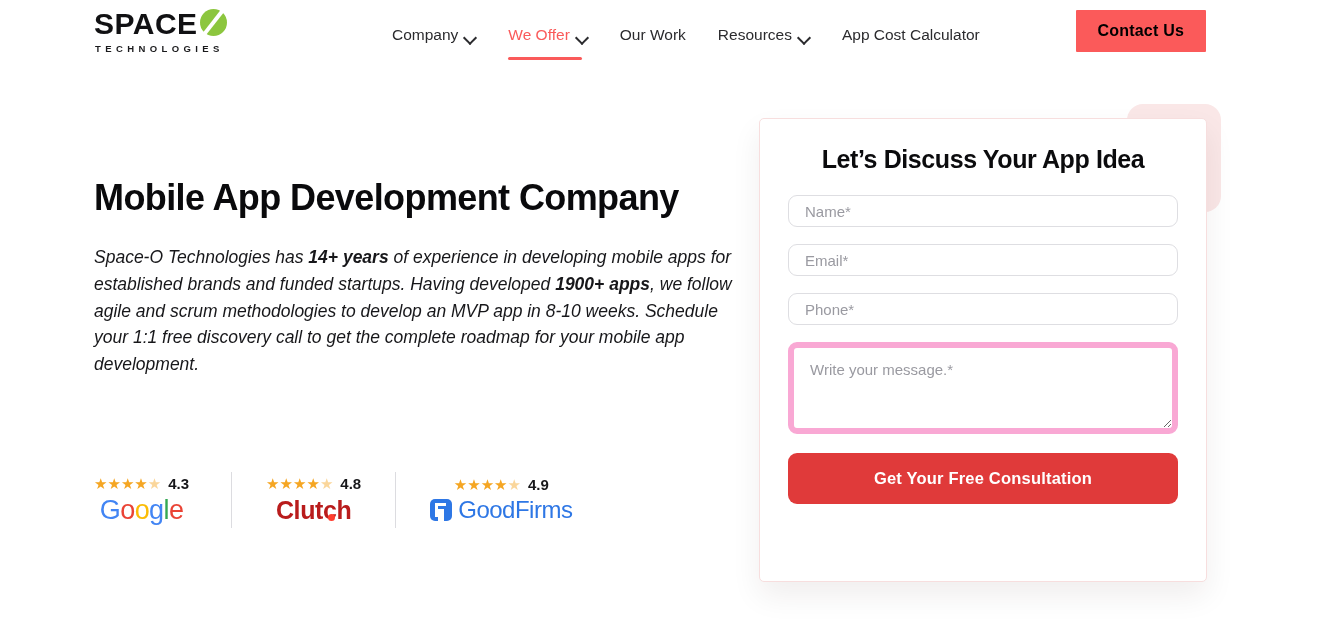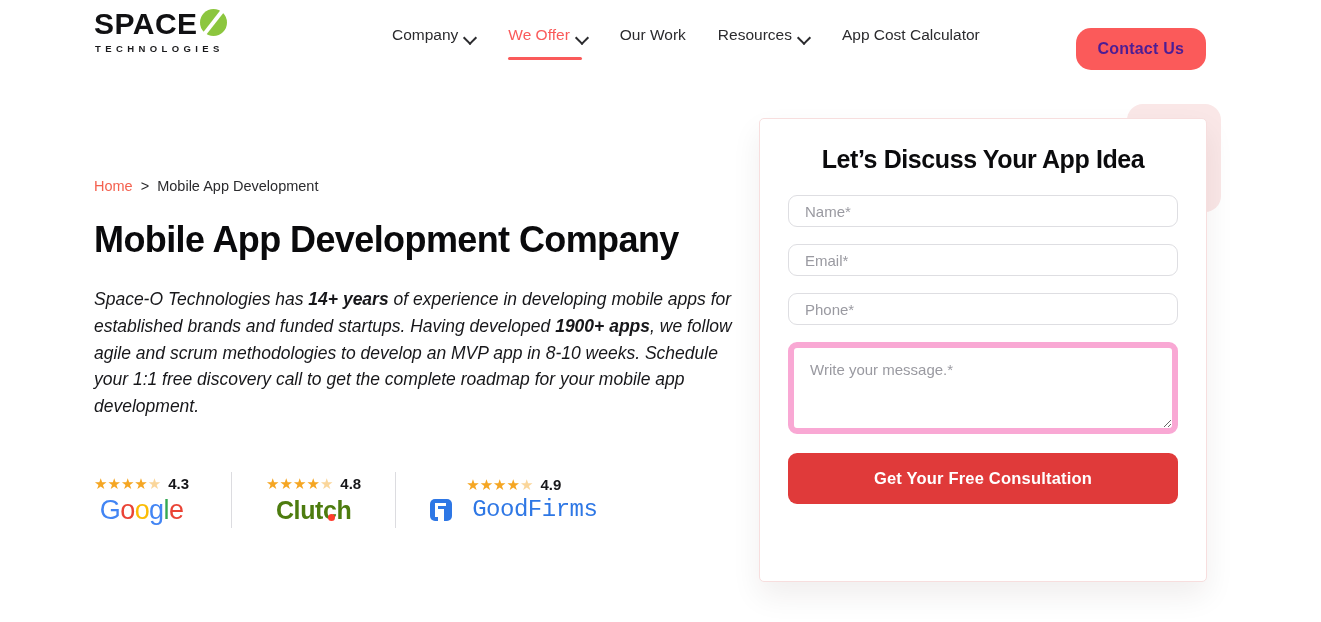--- a/index.html
+++ b/index.html
@@ -114,29 +114,29 @@
     right: 22px;
     bottom: 6px;
     height: 3px;
     background: #fa5a5a;
     border-radius: 2px;
   }
 
   .contact-btn {
     position: absolute;
     right: 115px;
-    top: 28px;
+    top: 10px;
     height: 42px;
     padding: 0 22px;
     background: #fb5a5a;
-    color: #4c1d95;
+    color: #000000;
     font-size: 16px;
     font-weight: 700;
     border: none;
-    border-radius: 15px;
+    border-radius: 1px;
     cursor: pointer;
     font-family: "Liberation Sans", sans-serif;
     letter-spacing: 0.2px;
   }
 
   
   .left {
     position: absolute;
     left: 94px;
     top: 178px;
@@ -214,36 +214,36 @@
 
   .google-logo { font-size: 27px; font-weight: 400; letter-spacing: -0.6px; line-height: 1.1; font-family: "Liberation Sans", sans-serif; }
   .g-b { color: #4285f4; }
   .g-r { color: #ea4335; }
   .g-y { color: #fbbc05; }
   .g-g { color: #34a853; }
 
   .clutch-logo {
     font-size: 25px;
     font-weight: 700;
-    color: #4d7c0f;
+    color: #b91c1c;
     letter-spacing: -0.4px;
     line-height: 1.15;
     position: relative;
   }
   .clutch-dot {
     display: inline-block;
     width: 7px; height: 7px;
     border-radius: 50%;
     background: #ff3d2e;
     position: absolute;
     left: 52px;
     bottom: 4px;
   }
 
-  .gf-wrap { display: flex; align-items: center; gap: 20px; font-family: Liberation Mono, monospace; }
+  .gf-wrap { display: flex; align-items: center; gap: 6px; }
   .gf-mark {
     width: 22px; height: 22px;
     border-radius: 5px;
     background: #2e77e5;
     position: relative;
   }
   .gf-mark::before {
     content: "";
     position: absolute;
     left: 5px; top: 4px;
@@ -377,25 +377,20 @@
     <div class="nav-item">
       <span>App Cost Calculator</span>
     </div>
   </nav>
 
   <button class="contact-btn">Contact Us</button>
 </div>
 
 <div class="left">
 
-  <div class="breadcrumb">
-    <span class="crumb-home">Home</span>
-    <span class="crumb-sep">&gt;</span>
-    <span>Mobile App Development</span>
-  </div>
 
   <h1 class="page-title">Mobile App Development Company</h1>
 
   <p class="intro">
     <span>Space-O Technologies has </span><b>14+ years</b><span> of experience in developing mobile apps for established brands and funded startups. Having developed </span><b>1900+ apps</b><span>, we follow agile and scrum methodologies to develop an MVP app in 8-10 weeks. Schedule your 1:1 free discovery call to get the complete roadmap for your mobile app development.</span>
   </p>
 </div>
 
 <div class="badges">
 

